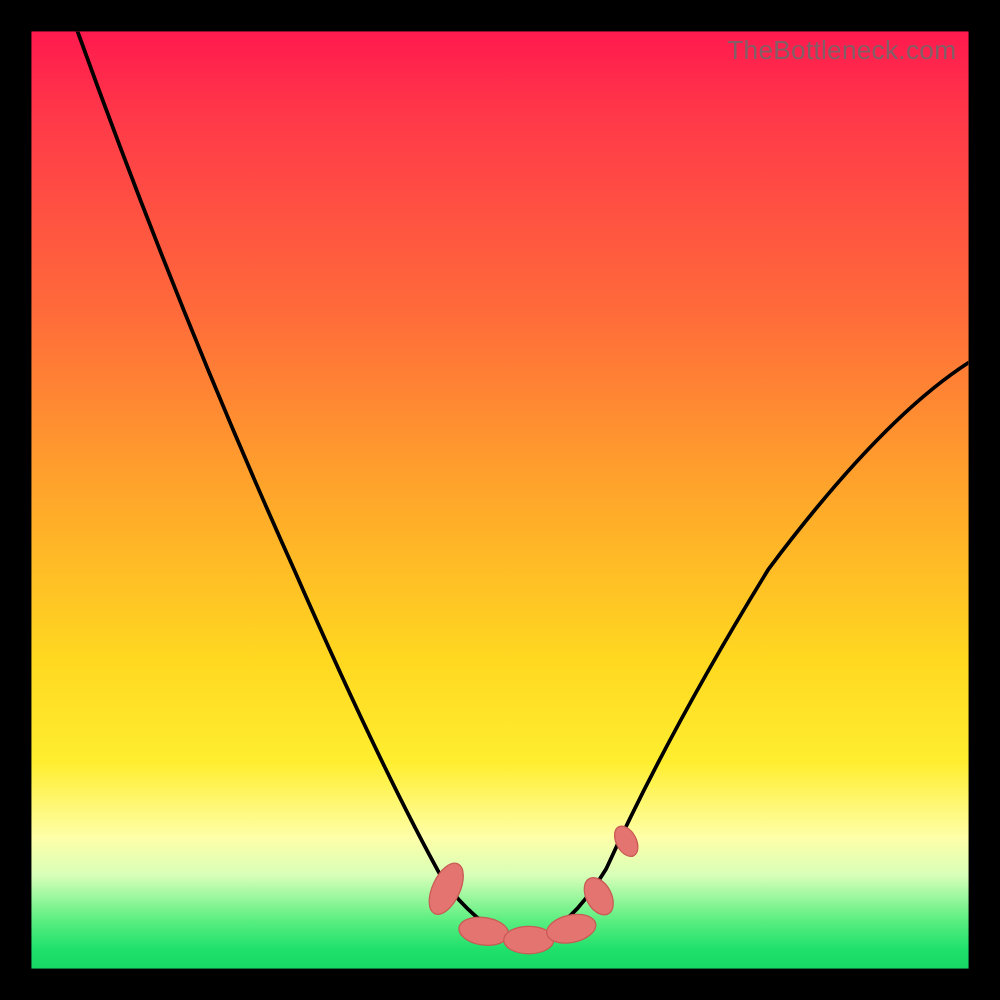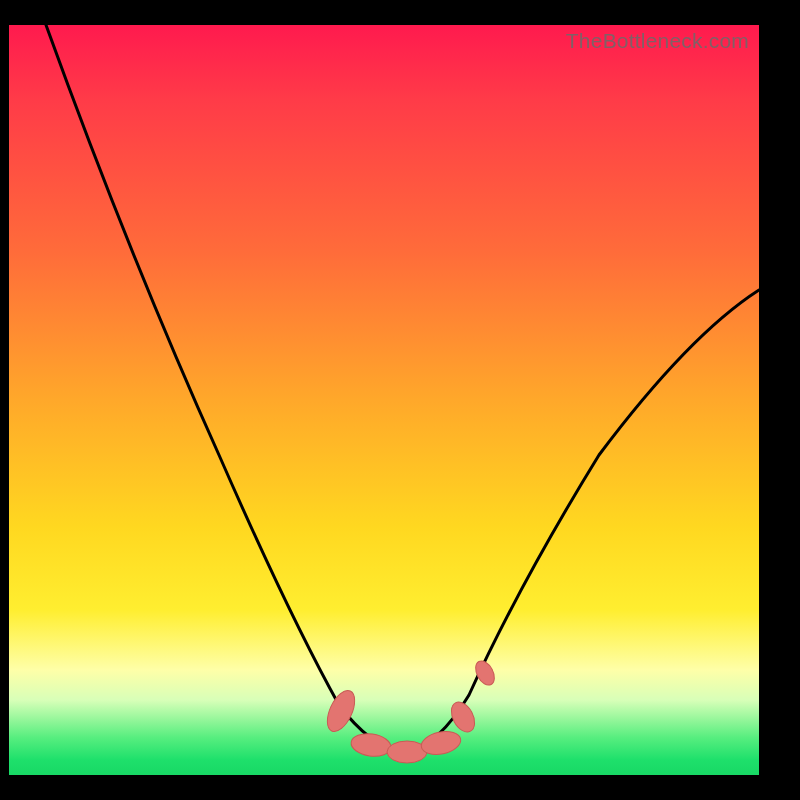--- a/index.html
+++ b/index.html
@@ -11,21 +11,21 @@
     overflow: hidden;
     font-family: Arial, Helvetica, sans-serif;
   }
   .frame {
     position: absolute;
     inset: 0;
     background: #000;
   }
   .plot {
     position: absolute;
-    left: 9px;
+    left: 25px;
     top: 25px;
     width: 750px;
     height: 750px;
     overflow: hidden;
   }
   .gradient {
     position: absolute;
     inset: 0;
     
     background:

